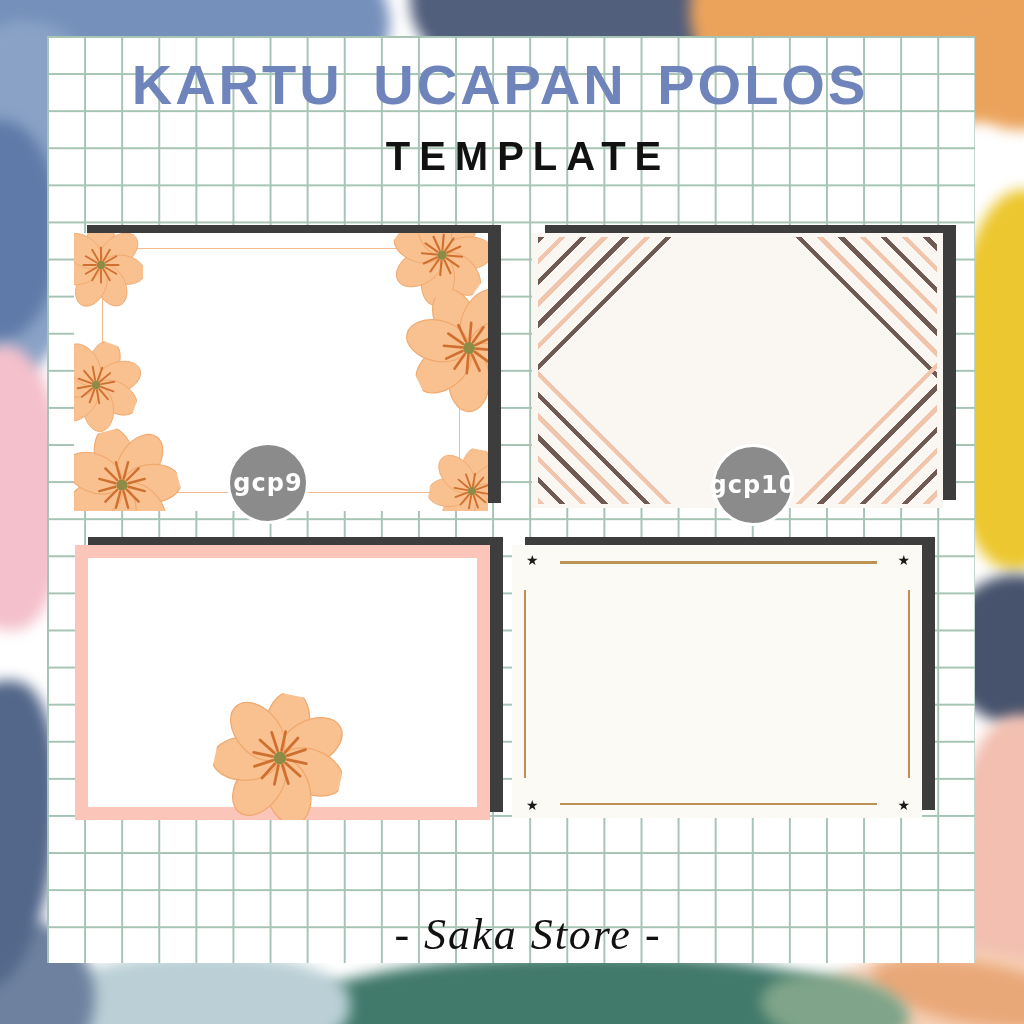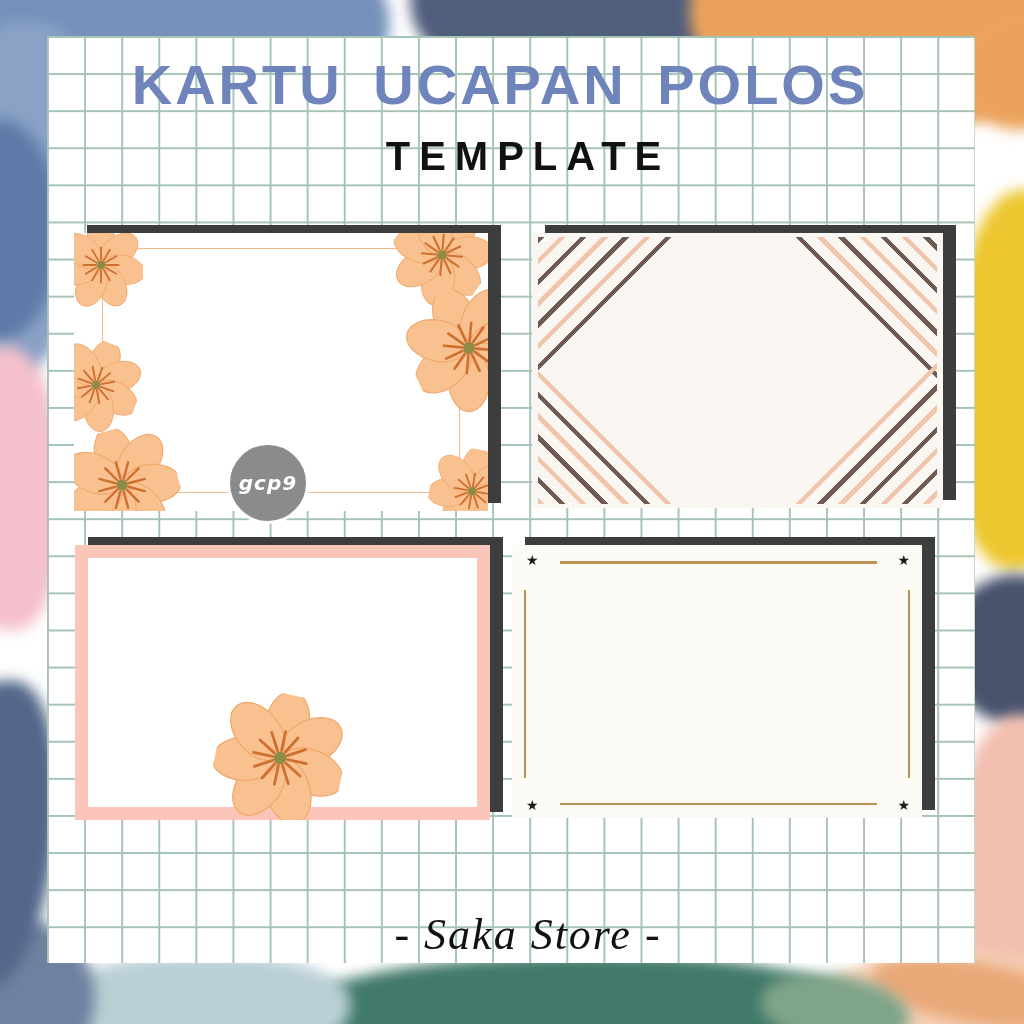--- a/index.html
+++ b/index.html
@@ -75,22 +75,22 @@
   .gl-bottom{left:48px;right:45px;bottom:13px;height:2.5px;}
   .gl-left{left:12px;top:45px;bottom:40px;width:2px;}
   .gl-right{right:12px;top:45px;bottom:40px;width:2px;}
   .star{position:absolute;font-size:14px;color:#1a1a1a;line-height:14px;}
   .star-tl{left:14px;top:8px;} .star-tr{right:12px;top:8px;}
   .star-bl{left:14px;bottom:6px;} .star-br{right:12px;bottom:6px;}
 
   
   .badge{position:absolute;z-index:4;width:82px;height:82px;box-sizing:border-box;border-radius:50%;
          background:#8b8b8b;border:3px solid #fff;display:flex;align-items:center;justify-content:center;
-         color:#fff;font-weight:700;font-size:20px;letter-spacing:1px;
-         font-family:"DejaVu Sans","Liberation Sans",sans-serif;font-style:italic;}
+         color:#fff;font-weight:700;font-size:24px;letter-spacing:1px;
+         font-family:"DejaVu Sans","Liberation Sans",sans-serif;}
   .bg9 {left:227px;top:442px;}
   .bg10{left:712px;top:444px;}
   .bg11{left:232px;top:762px;}
   .bg12{left:709px;top:762px;}
 
   
   .footer{position:absolute;left:0;top:893px;width:1024px;text-align:center;z-index:2;margin:16px;
           font-family:"Liberation Serif",serif;font-style:italic;font-weight:500;font-size:44px;
           letter-spacing:2px;color:#111;}
 </style>
@@ -201,16 +201,19 @@
     <div class="gline gl-right"></div>
     <span class="star star-tl">★</span>
     <span class="star star-tr">★</span>
     <span class="star star-bl">★</span>
     <span class="star star-br">★</span>
   </div>
 
   <div class="badge bg9">
       <span>gcp9</span>
     </div>
+  <div class="badge bg10">
+      <span>gcp10</span>
+    </div>
 
   <p class="footer">- Saka Store -</p>
 
 </div>
 
 </body></html>

